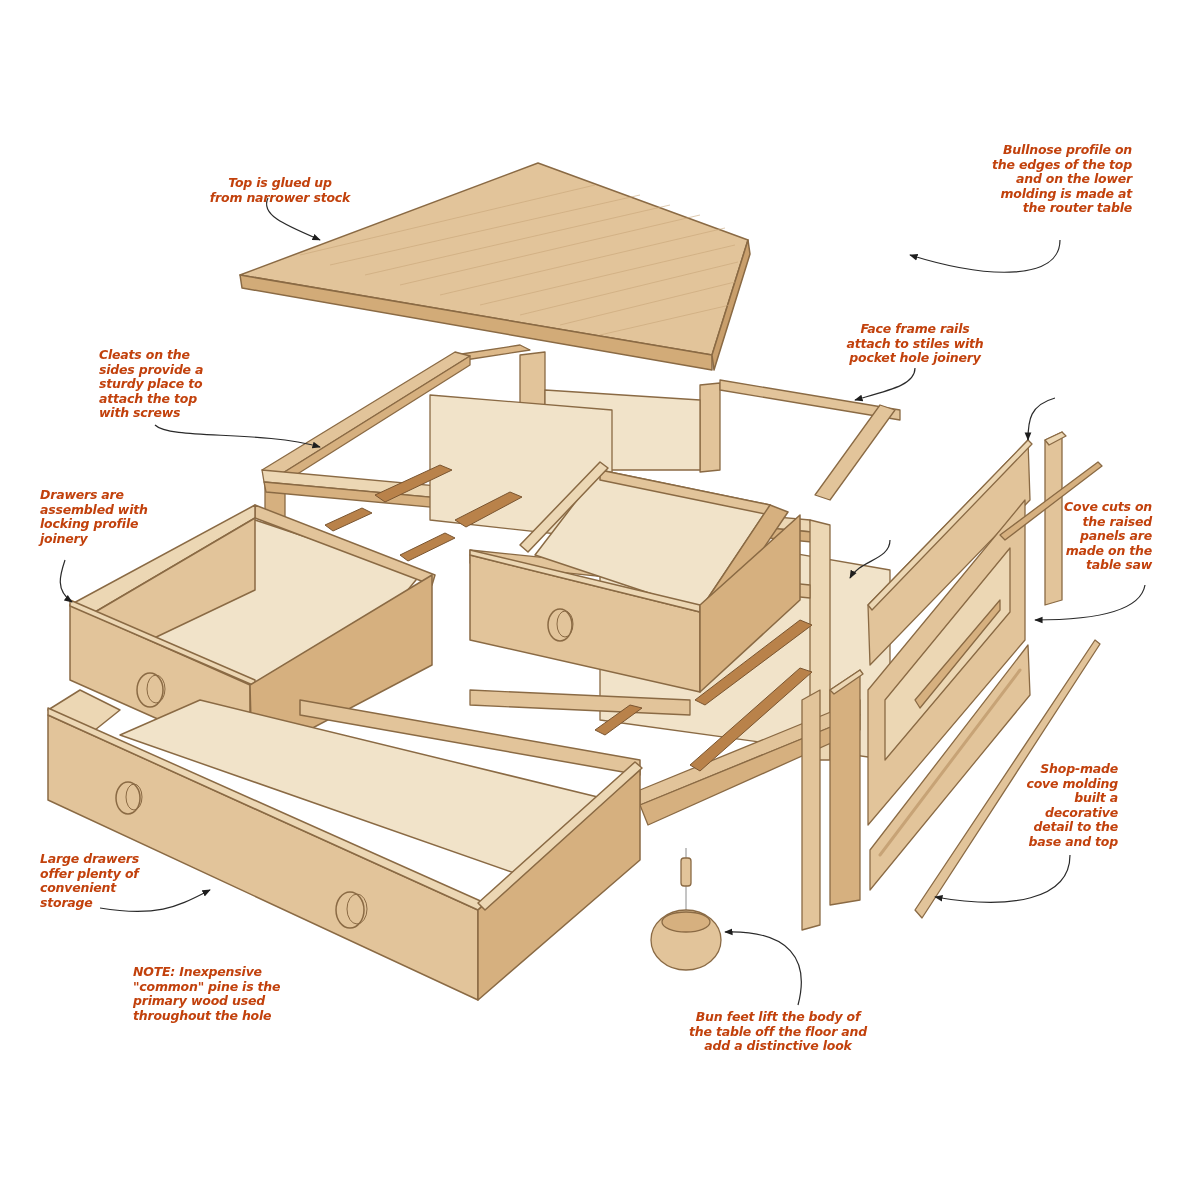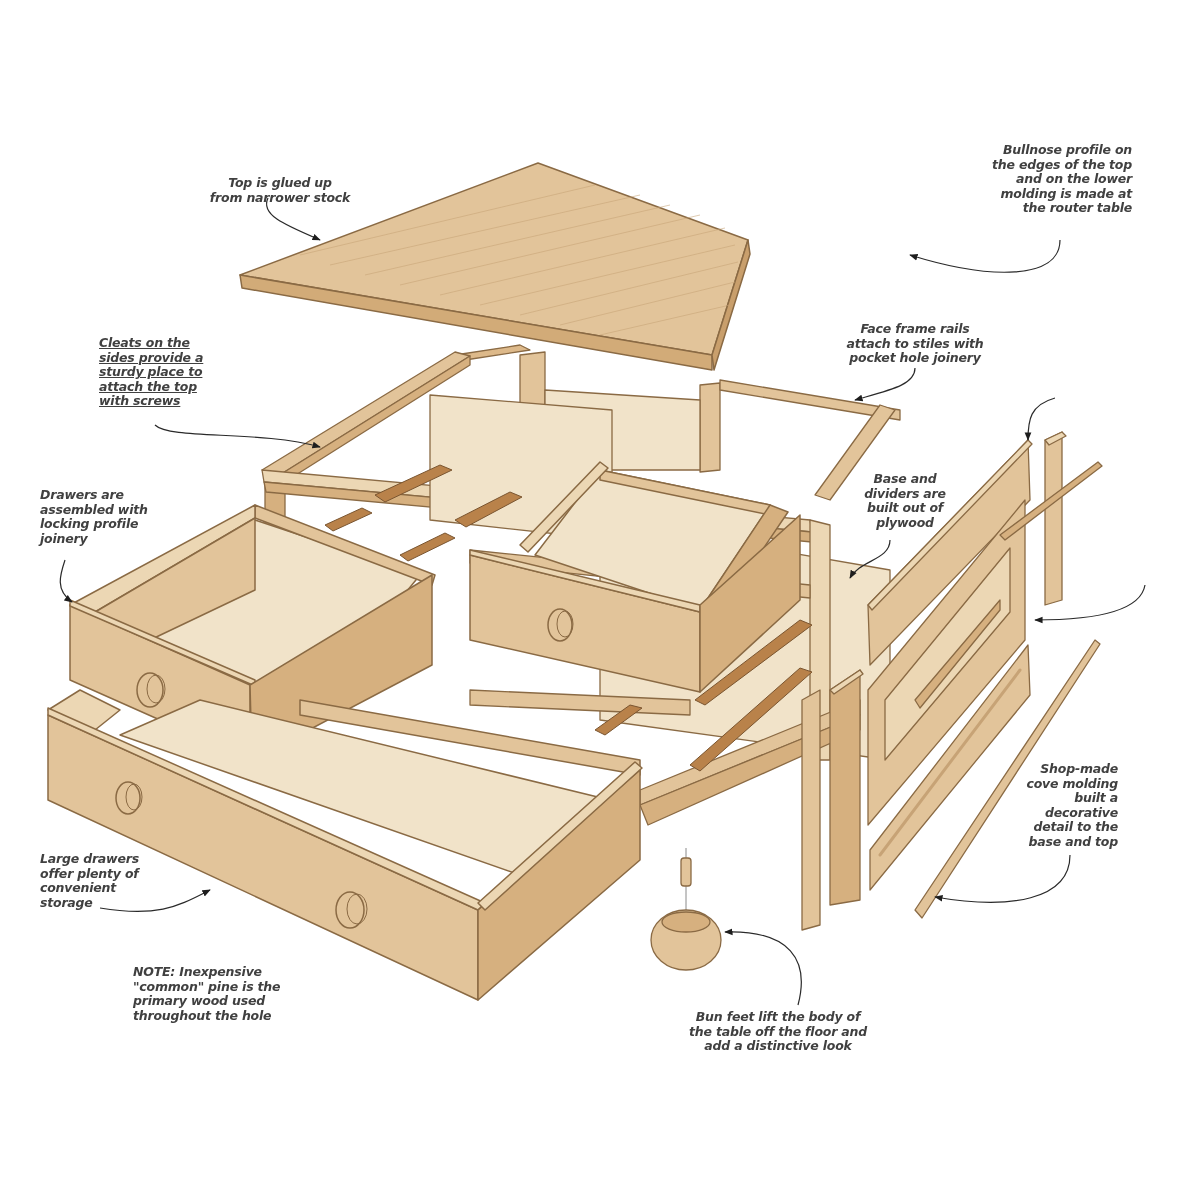--- a/index.html
+++ b/index.html
@@ -1,18 +1,18 @@
 <!DOCTYPE html>
 <html><head>
 <meta charset="utf-8">
 <style>
   html, body { margin:0; padding:0; background:#ffffff; }
   body { width:1200px; height:1200px; position:relative; overflow:hidden; font-family:"DejaVu Sans", sans-serif; }
   #stage { position:absolute; left:0; top:0; width:1200px; height:1200px; }
-  .label { position:absolute; font-family:"DejaVu Sans", sans-serif; font-style:italic; font-weight:bold; font-size:12.5px; line-height:14.5px; color:#404040; white-space:pre-line; letter-spacing:-0.2px; }
+  .label { position:absolute; font-family:"DejaVu Sans", sans-serif; font-style:italic; font-weight:bold; font-size:12.5px; line-height:14.5px; color:#c2410c; white-space:pre-line; letter-spacing:-0.2px; }
   .label.r { text-align:right; }
   .label.c { text-align:center; }
 </style>
 </head>
 <body>
 
 <div id="stage">
 <svg width="1200" height="1200" viewBox="0 0 1200 1200" xmlns="http://www.w3.org/2000/svg">
   <defs>
     <marker id="arr" viewBox="0 0 10 10" refX="9" refY="5" markerWidth="7" markerHeight="7" orient="auto-start-reverse">
@@ -188,33 +188,34 @@
 <div class="label c" style="left:195px; top:176px; width:170px;">Top is glued up
 from narrower stock</div>
 <div class="label r" style="left:950px; top:143px; width:182px;">Bullnose profile on
 the edges of the top
 and on the lower
 molding is made at
 the router table</div>
 <div class="label c" style="left:825px; top:322px; width:180px;">Face frame rails
 attach to stiles with
 pocket hole joinery</div>
-<div class="label" style="left:99px; top:336px; width:140px;text-decoration:underline;">Cleats on the
+<div class="label" style="left:99px; top:348px; width:140px;">Cleats on the
 sides provide a
 sturdy place to
 attach the top
 with screws</div>
 <div class="label" style="left:40px; top:488px; width:140px;">Drawers are
 assembled with
 locking profile
 joinery</div>
-<div class="label c" style="left:850px; top:472px; width:110px;">Base and
-dividers are
-built out of
-plywood</div>
+<div class="label r" style="left:1050px; top:500px; width:102px;">Cove cuts on
+the raised
+panels are
+made on the
+table saw</div>
 <div class="label r" style="left:1000px; top:762px; width:118px;">Shop-made
 cove molding
 built a
 decorative
 detail to the
 base and top</div>
 <div class="label" style="left:40px; top:852px; width:130px;">Large drawers
 offer plenty of
 convenient
 storage</div>

